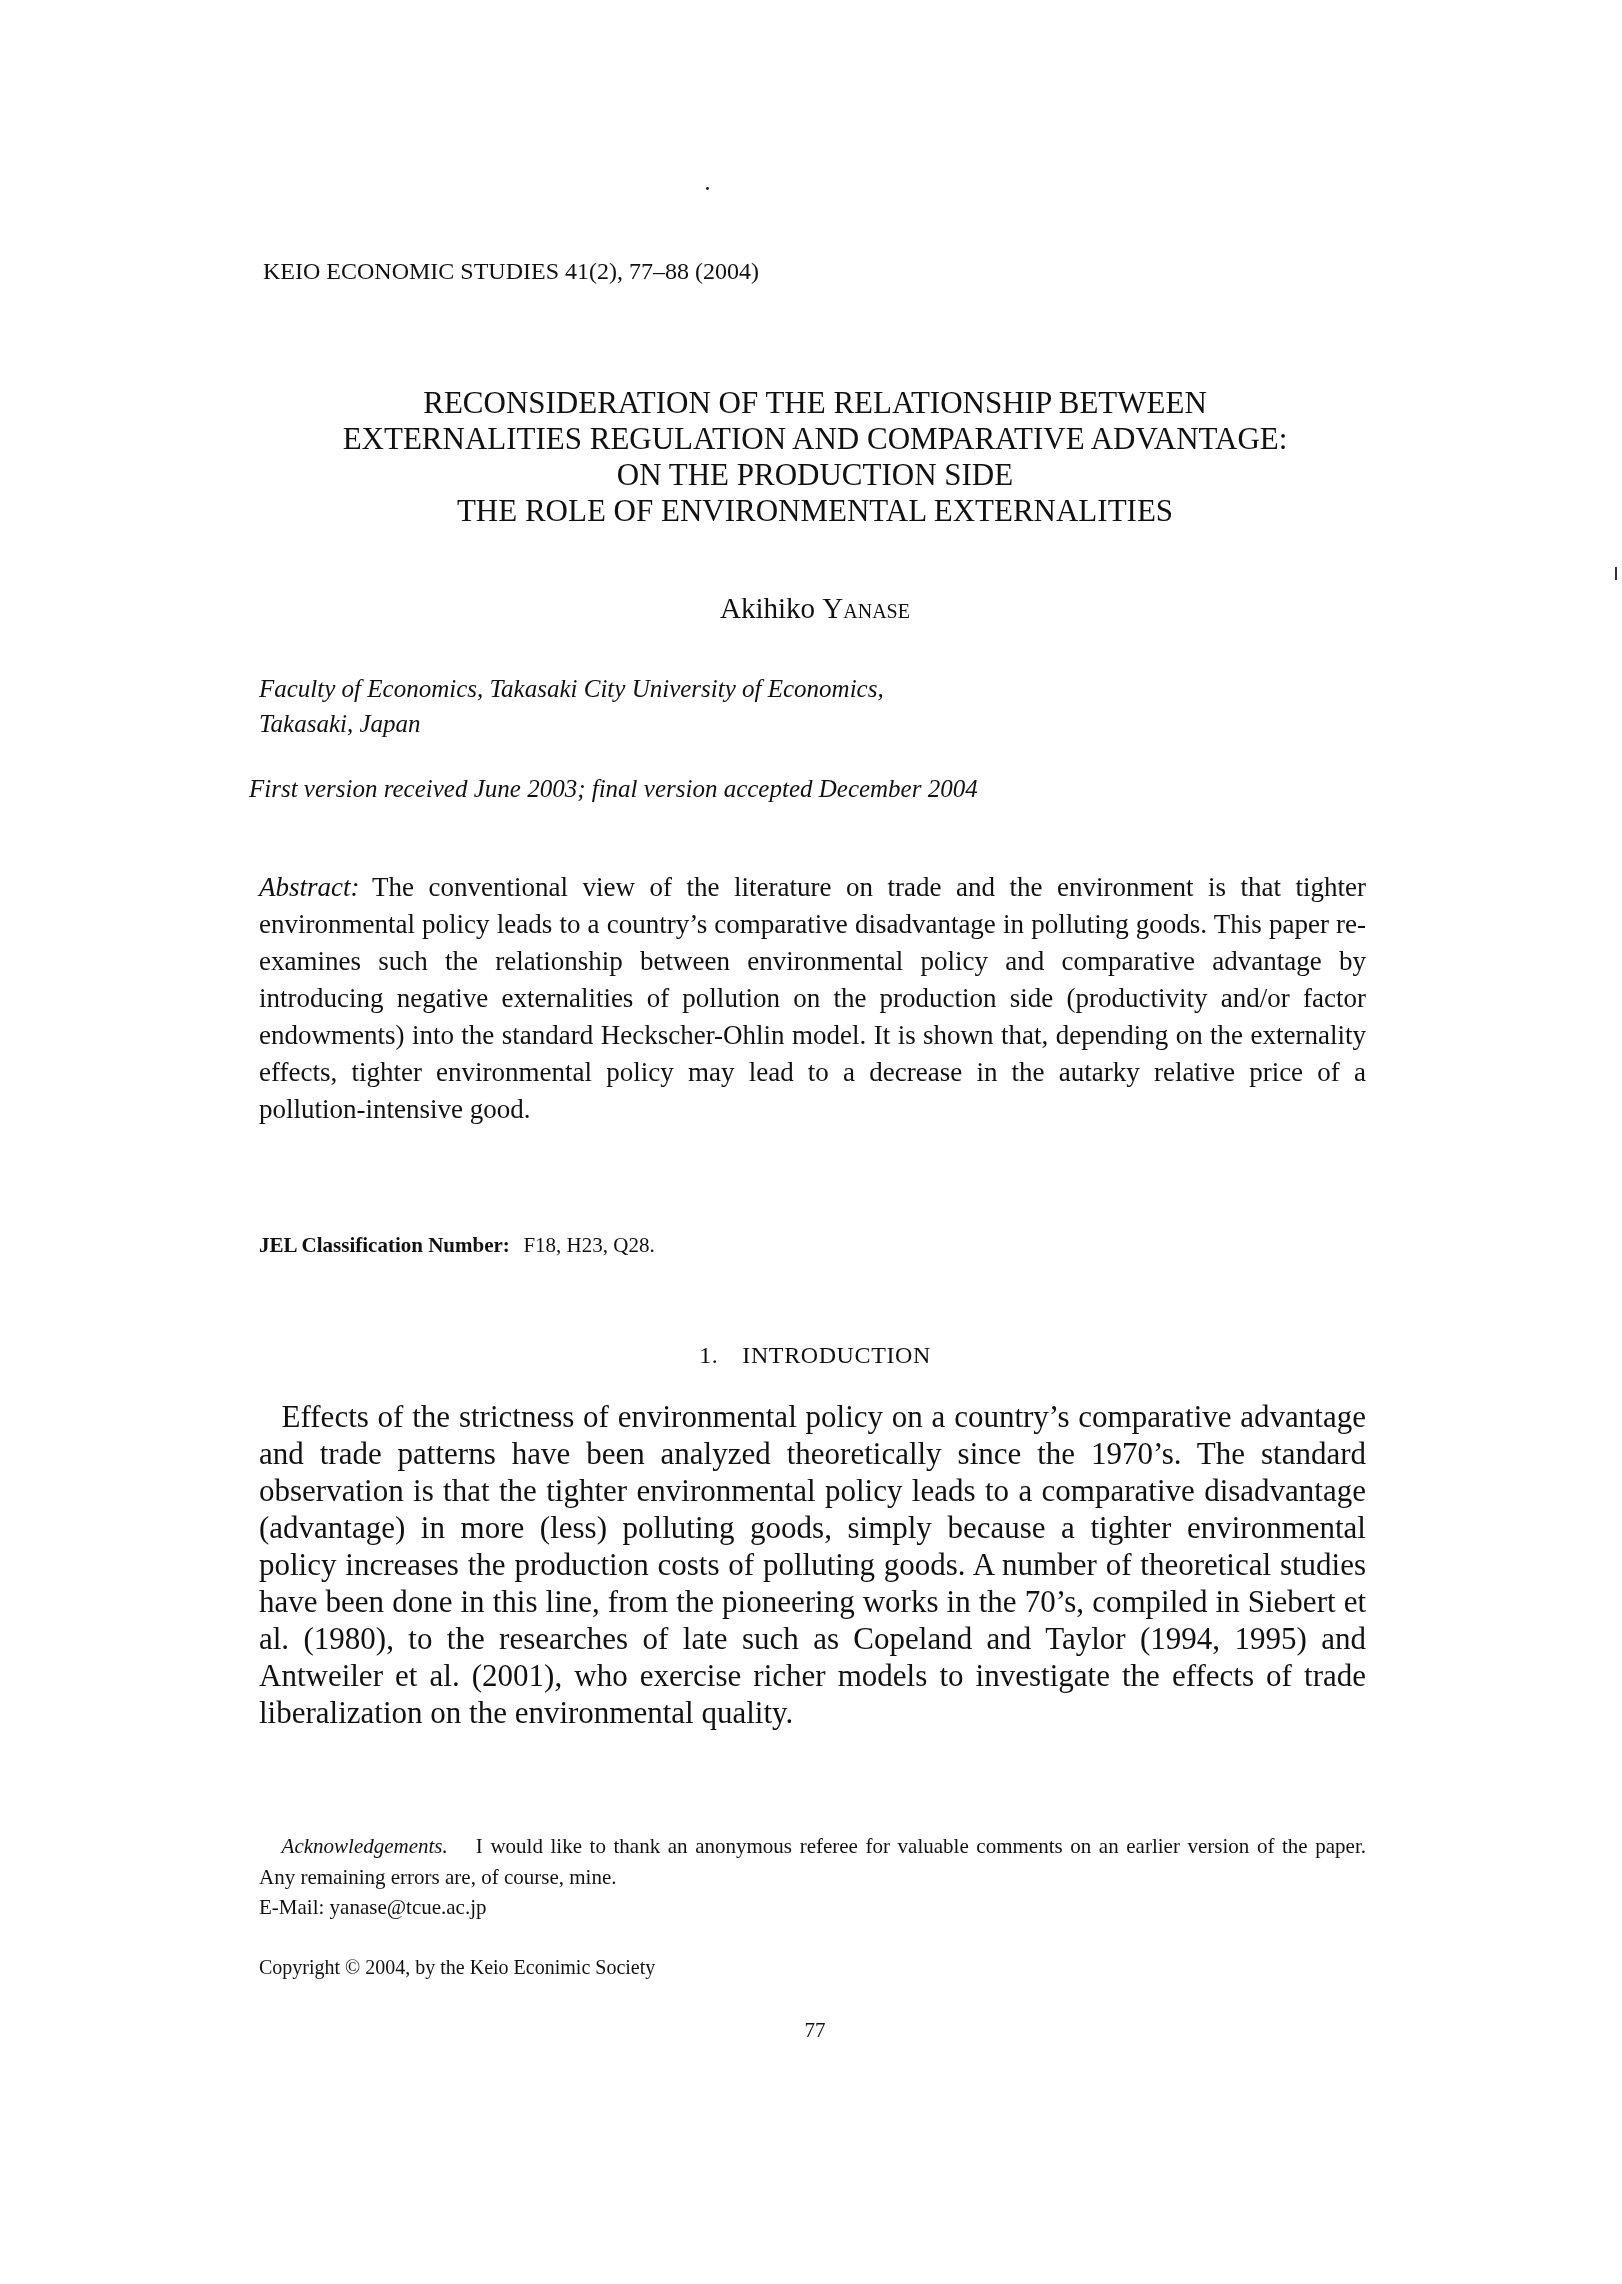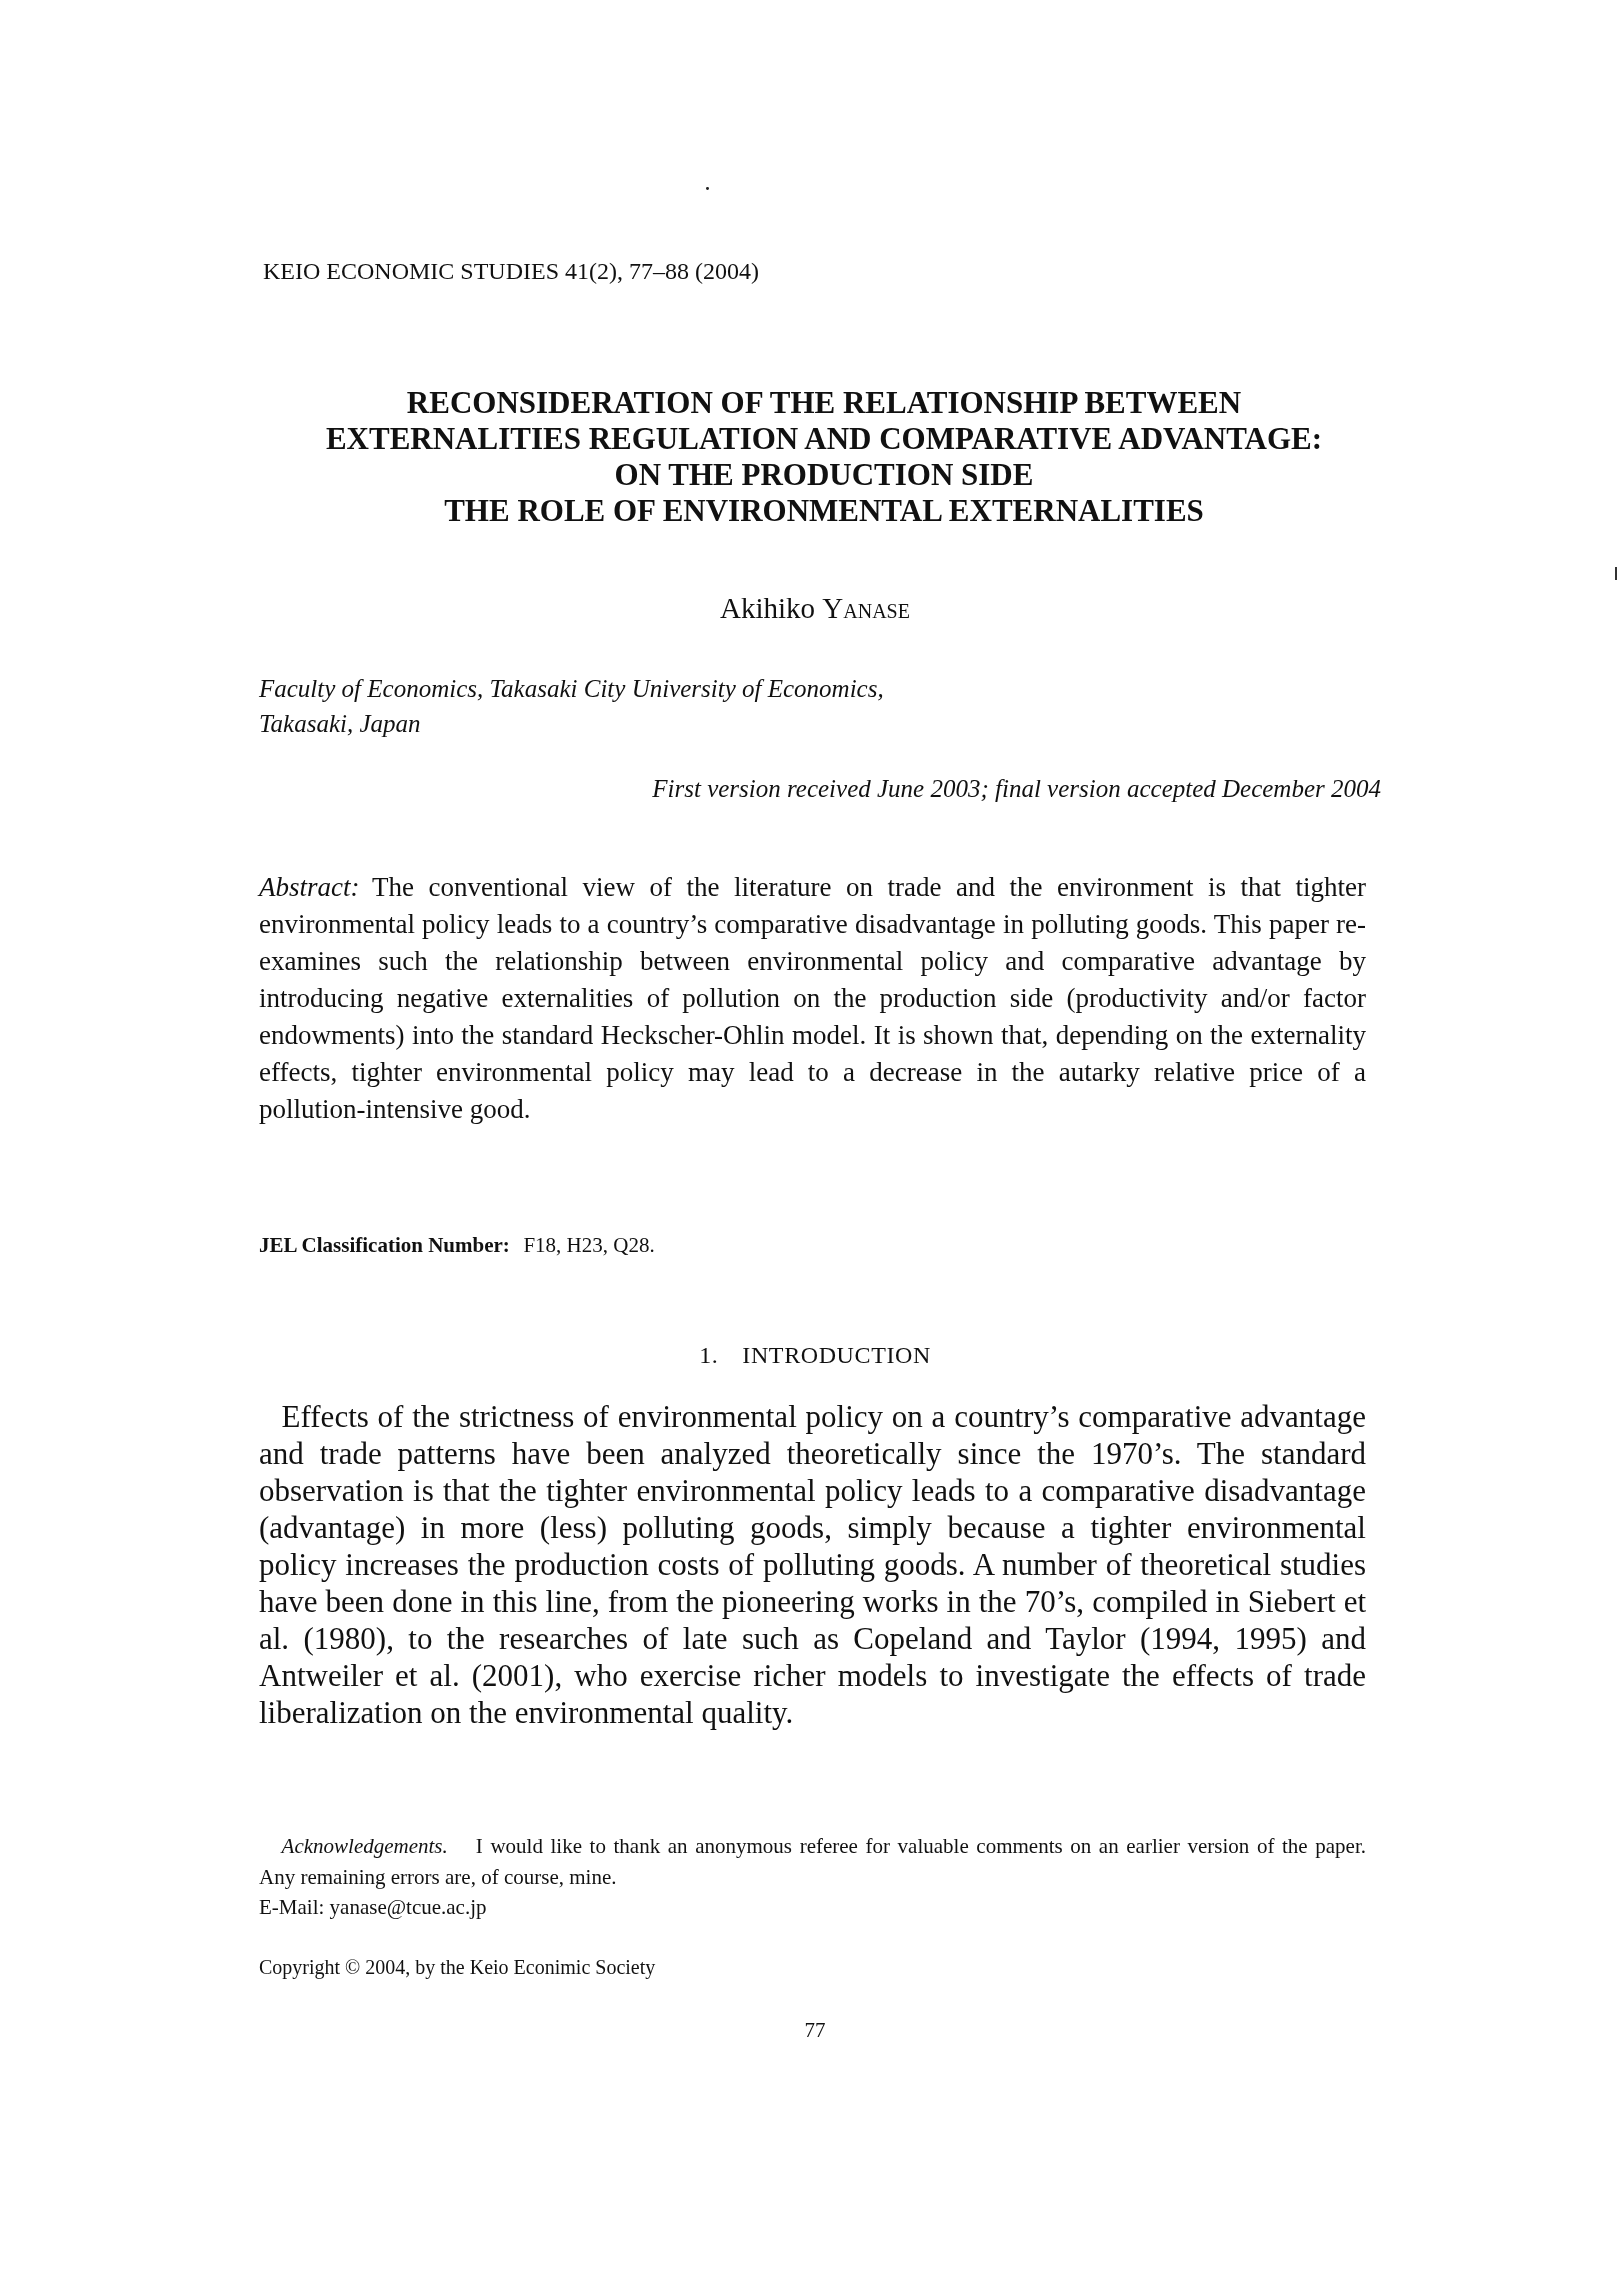--- a/index.html
+++ b/index.html
@@ -36,24 +36,24 @@
     }
     .journal-header {
       position: absolute;
       left: 263px; top: 258px;
       font-size: 24px;
       letter-spacing: 0px;
       white-space: nowrap;
     }
     .title-block {
       position: absolute;
-      left: 258px; top: 385px;
-      width: 1132px;
-      text-align: center;
-      font-weight: bold;
+      left: 249px; top: 385px;
+      width: 1132px;
+      text-align: center;
+      font-weight: normal;
       font-size: 31px;
       line-height: 36px;
     }
     .title-line { display: block; white-space: nowrap; }
     .author {
       position: absolute;
       left: 249px; top: 592px;
       width: 1132px;
       text-align: center;
       font-size: 29px;
@@ -66,21 +66,21 @@
       text-align: left;
       font-style: italic;
       font-size: 25px;
       line-height: 35px;
     }
     .affiliation span { display: block; }
     .received {
       position: absolute;
       left: 249px; top: 775px;
       width: 1132px;
-      text-align: right;
+      text-align: left;
       font-style: italic;
       font-size: 25px;
     }
     .abstract {
       position: absolute;
       left: 259px; top: 869px;
       width: 1107px;
       font-size: 27px;
       line-height: 37px;
       text-align: justify;

